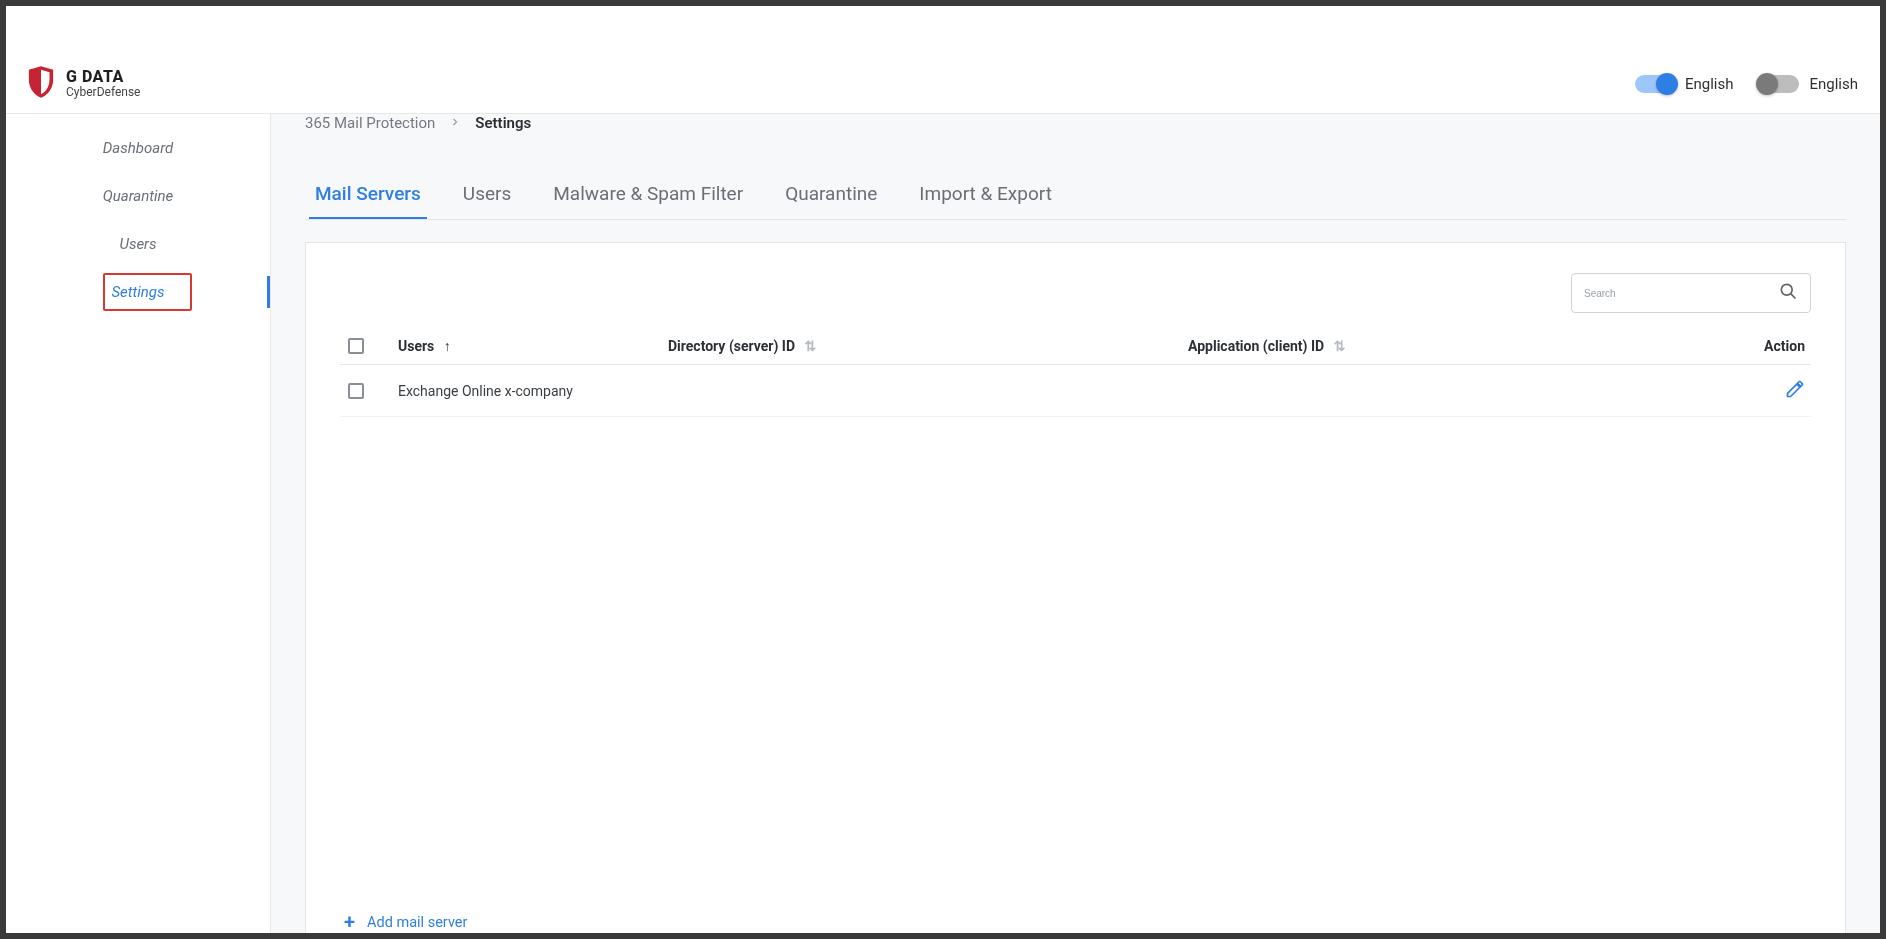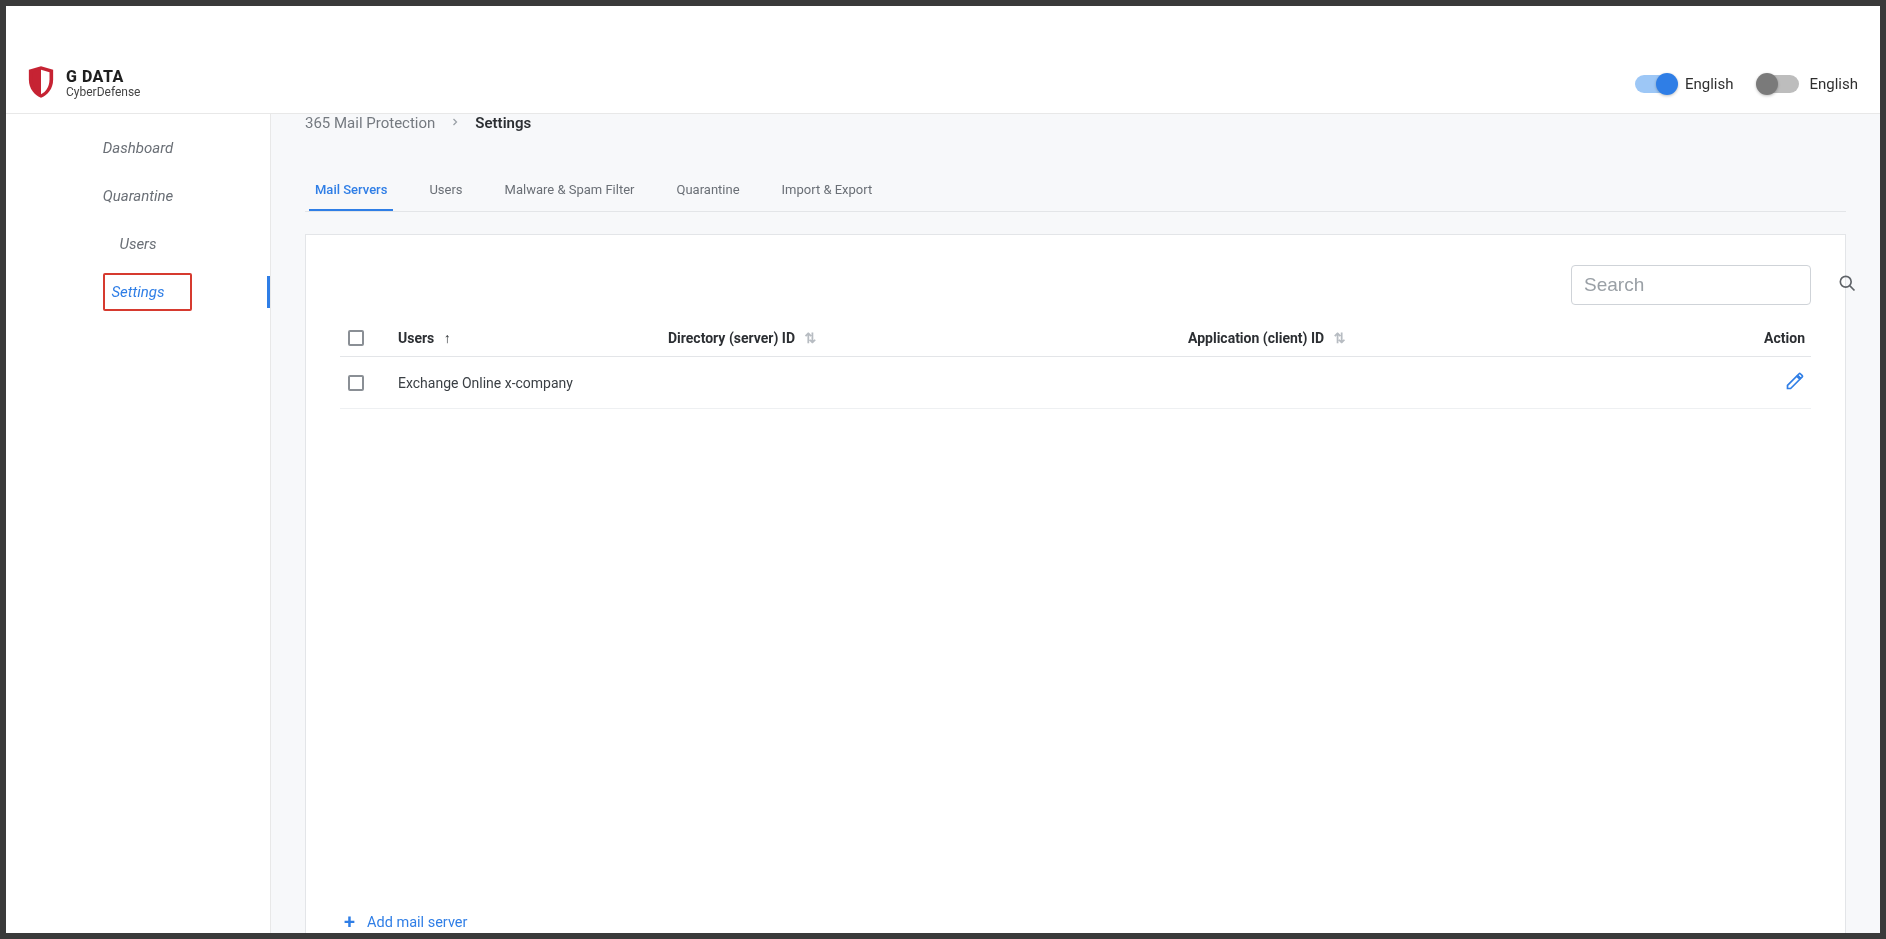--- a/index.html
+++ b/index.html
@@ -88,42 +88,42 @@
     height: 56px; color: #757a80; font-size: 15px;
   }
   .breadcrumb .chev { color: #9aa0a6; }
   .breadcrumb .current { color: #2c2f33; font-weight: 600; }
 
   .tabs {
     display: flex; gap: 30px; border-bottom: 1px solid #e3e5e8;
     padding-left: 4px;
   }
   .tab {
-    padding: 12px 6px; font-size: 13px; color: #6a6f76; cursor: pointer;
+    padding: 12px 6px; font-size: 19px; color: #6a6f76; cursor: pointer;
     border-bottom: 2px solid transparent;
   }
   .tab.active { color: #2f7ee6; border-bottom-color: #2f7ee6; font-weight: 500; }
 
   .panel {
     margin-top: 22px; background: #fff; border: 1px solid #e3e5e8;
     flex: 1; display: flex; flex-direction: column;
     padding: 30px 34px 20px 34px;
     position: relative;
   }
 
   .search-row {
     display: flex; justify-content: flex-end; margin-bottom: 14px;
   }
   .search {
     display: flex; align-items: center; gap: 8px;
     width: 240px; height: 40px; border: 1px solid #cfd3d8; border-radius: 4px;
     padding: 0 12px; color: #888;
   }
   .search input {
-    flex:1; border:none; outline:none; font-size:19px; color:#a16207;
+    flex:1; border:none; outline:none; font-size:10px; color:#a16207;
     background: transparent;
   }
   .search input::placeholder { color:#9aa0a6; }
   .search svg { color:#5f6368; }
 
   .table { width: 100%; border-collapse: collapse; }
   .table th {
     text-align: left; font-size: 14px; color: #2c2f33; font-weight: 700;
     padding: 10px 8px; border-bottom: 1px solid #e3e5e8;
     white-space: nowrap;

